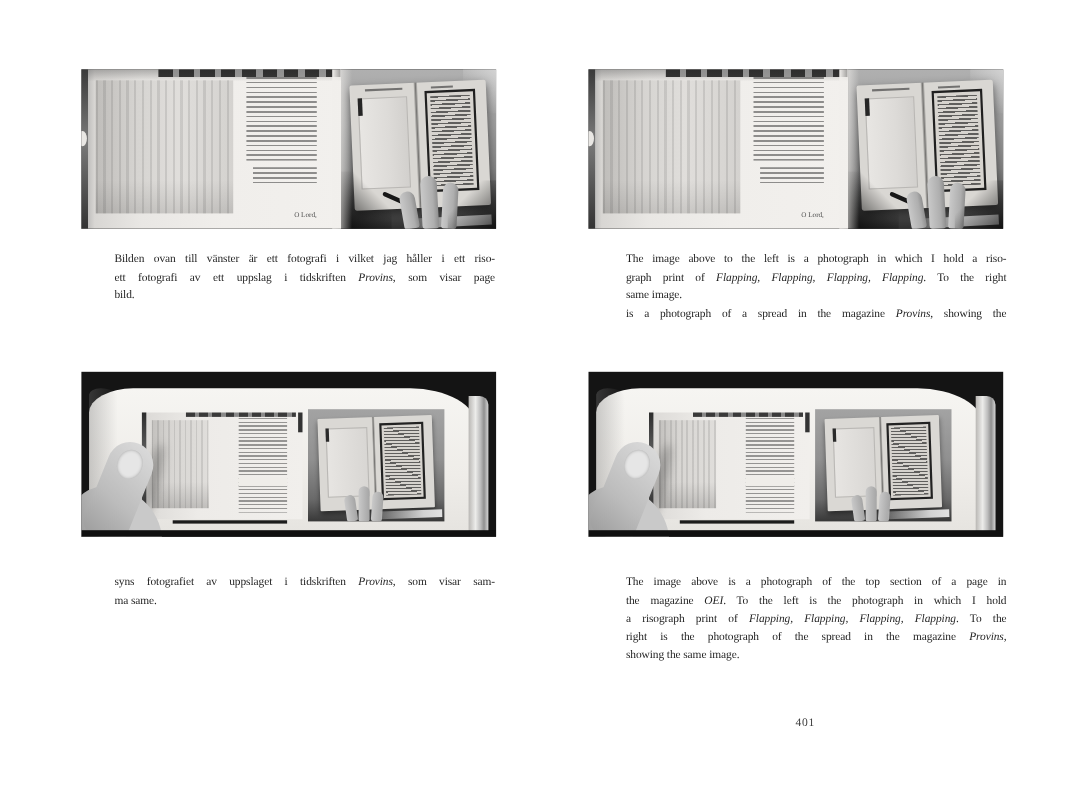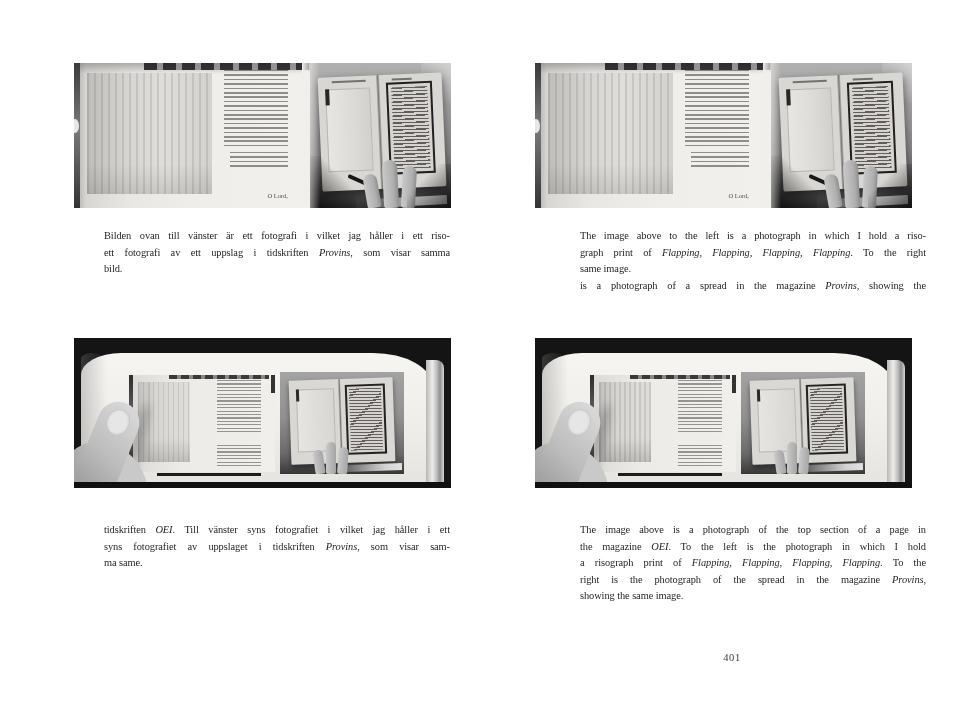--- a/index.html
+++ b/index.html
@@ -136,21 +136,21 @@
     border-radius: 50%; background: #e6e6e6; box-shadow: inset 0 0 3px rgba(0,0,0,.3); }
   .pb-hand { position: absolute; left: -10px; top: 106px; width: 86px; height: 62px;
     transform: rotate(8deg); border-radius: 30px 50px 0 0;
     background: linear-gradient(60deg,#8e8e8e,#c9c9c9 60%); }
   .pb-bottom { position: absolute; left: 0; bottom: 0; width: 100%; height: 6px; background: #101010; }
 
   
   .caption { position: absolute; width: 346px; font-size: 10.4px; line-height: 16.6px;
     color: #1f1f1f; letter-spacing: -0.08px; }
   .page.left  .caption { left: 92px; }
-  .page.right .caption { left: 92px; }
+  .page.right .caption { left: 81px; }
   .caption.c-top    { top: 228px; }
   .caption.c-bottom { top: 522px; }
   .cap-line { height: 16.6px; overflow: hidden; text-align: justify; text-align-last: justify; }
   .cap-line.last { text-align-last: left; }
   .cap-line i { font-style: italic; }
 
   .pagenum { position: absolute; top: 652px; left: 0; width: 488px; text-align: center;
     font-size: 10.5px; color: #3c3c3c; letter-spacing: 0.6px; }
 </style>
 </head>
@@ -189,21 +189,21 @@
       <div class="pt-finger f2"></div>
       <div class="pt-finger f3"></div>
     </div>
     <div class="pt-bl-dark"></div>
     <div class="pt-br-dark"></div>
   </div>
   <div class="pt-blend"></div>
 </div>
     <div class="caption c-top">
         <div class="cap-line"><span>Bilden ovan till vänster är ett fotografi i vilket jag håller i ett riso-</span></div>
-        <div class="cap-line"><span>ett fotografi av ett uppslag i tidskriften </span><i>Provins</i><span>, som visar samma</span></div>
+        <div class="cap-line"><span>ett fotografi av ett uppslag i tidskriften </span><i>Provins</i><span>, som visar page</span></div>
         <div class="cap-line last"><span>bild.</span></div>
       </div>
     <div class="photo ph-bottom" aria-label="black-and-white photograph: thumb holding open the top section of a page in the magazine OEI reproducing both photographs">
   <div class="pb-page"></div>
   <div class="pb-fore"></div>
   <div class="pb-repro-a">
     <div class="pb-a-dashes"></div>
     <div class="pb-a-edge"></div>
     <div class="pb-a-tr"></div>
     <div class="pb-a-grad"></div>
@@ -226,21 +226,20 @@
     <div class="pb-b-edge"></div>
   </div>
   <div class="pb-thumb-shadow"></div>
   <div class="pb-hand"></div>
   <div class="pb-thumb">
     <div class="pb-thumbnail"></div>
   </div>
   <div class="pb-bottom"></div>
 </div>
     <div class="caption c-bottom">
-        <div class="cap-line"><span>tidskriften </span><i>OEI</i><span>. Till vänster syns fotografiet i vilket jag håller i ett</span></div>
         <div class="cap-line"><span>syns fotografiet av uppslaget i tidskriften </span><i>Provins</i><span>, som visar sam-</span></div>
         <div class="cap-line last"><span>ma same.</span></div>
       </div>
   </div>
 
   <div class="page right">
     <div class="photo ph-top" aria-label="black-and-white photograph: hand holding a risograph print beside an open spread of the magazine Provins">
   <div class="pt-print">
     <div class="pt-topshade"></div>
     <div class="pt-dashes"></div>

